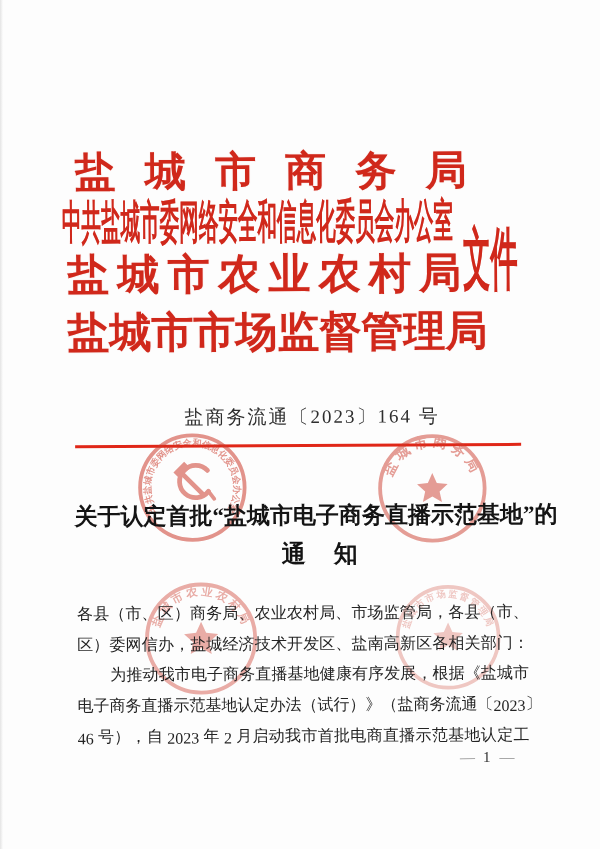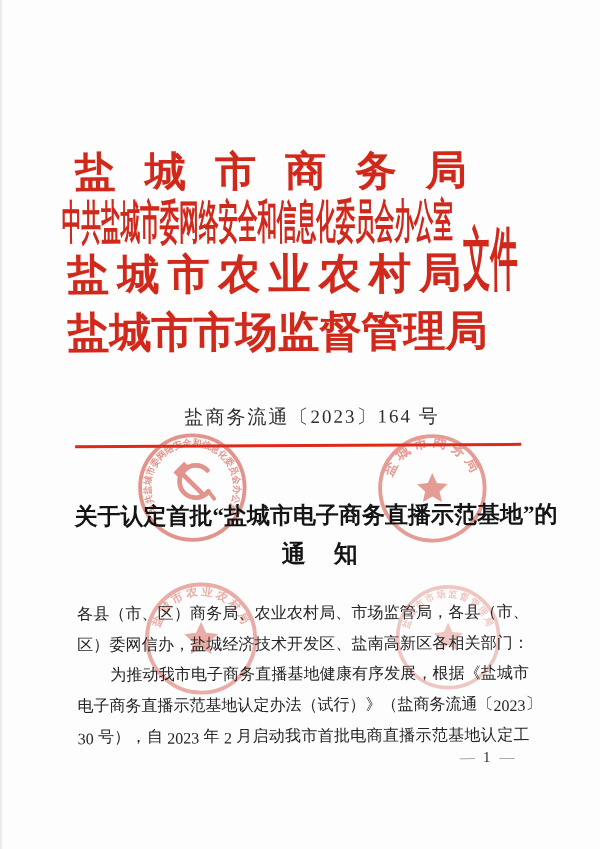--- a/index.html
+++ b/index.html
@@ -298,21 +298,21 @@
         <span>盐</span>
         <span>商</span>
         <span>务</span>
         <span>流</span>
         <span>通</span>
         <span>〔</span>
         <span>2023</span>
         <span>〕</span>
       </div>
     <div class="body-line spread">
-        <span>30 </span>
+        <span>46 </span>
         <span>号</span>
         <span>）</span>
         <span>，</span>
         <span>自</span>
         <span> 2023 </span>
         <span>年</span>
         <span> 2 </span>
         <span>月</span>
         <span>启</span>
         <span>动</span>

